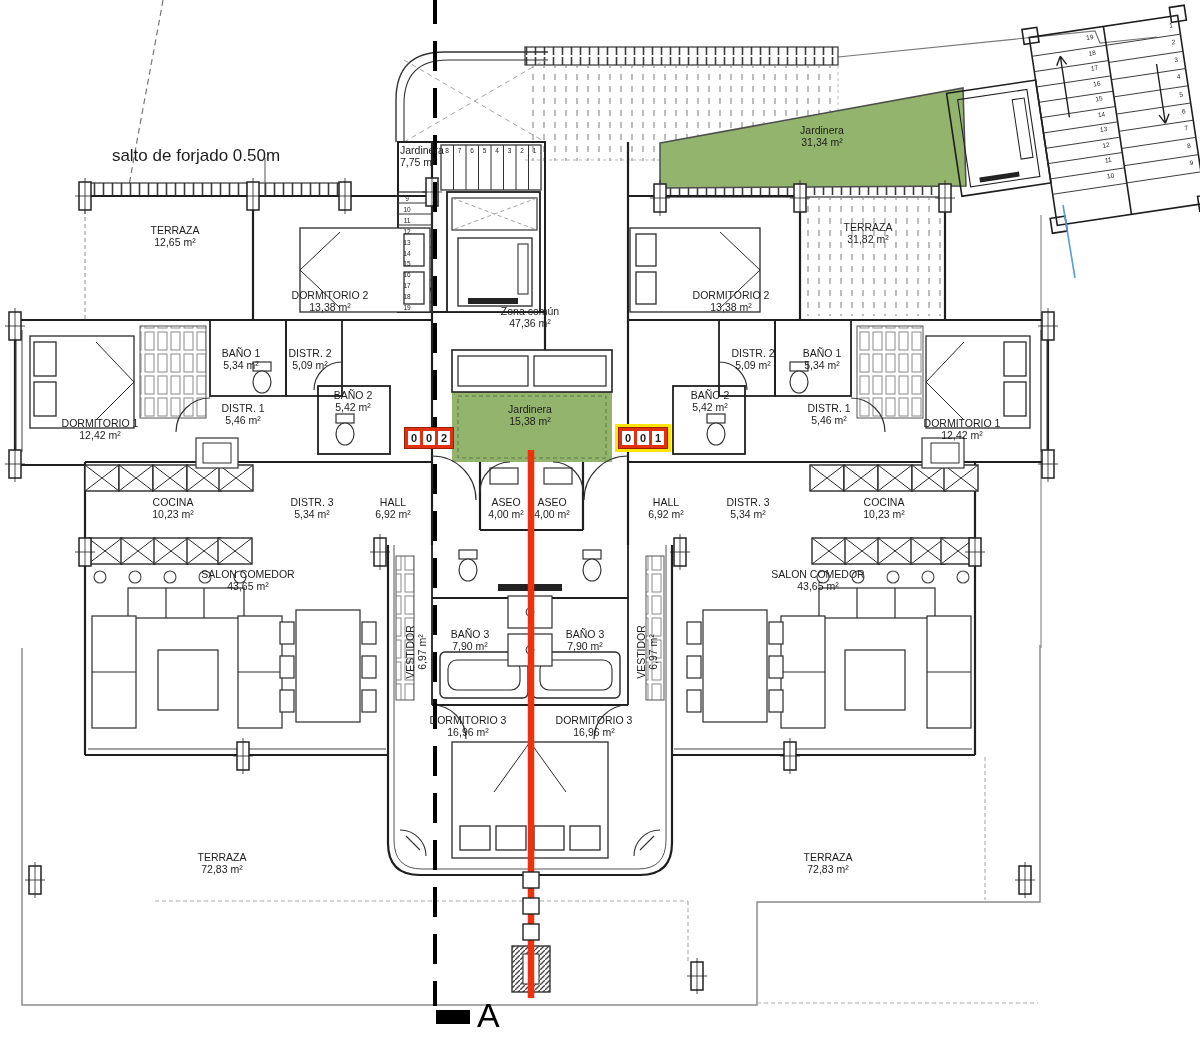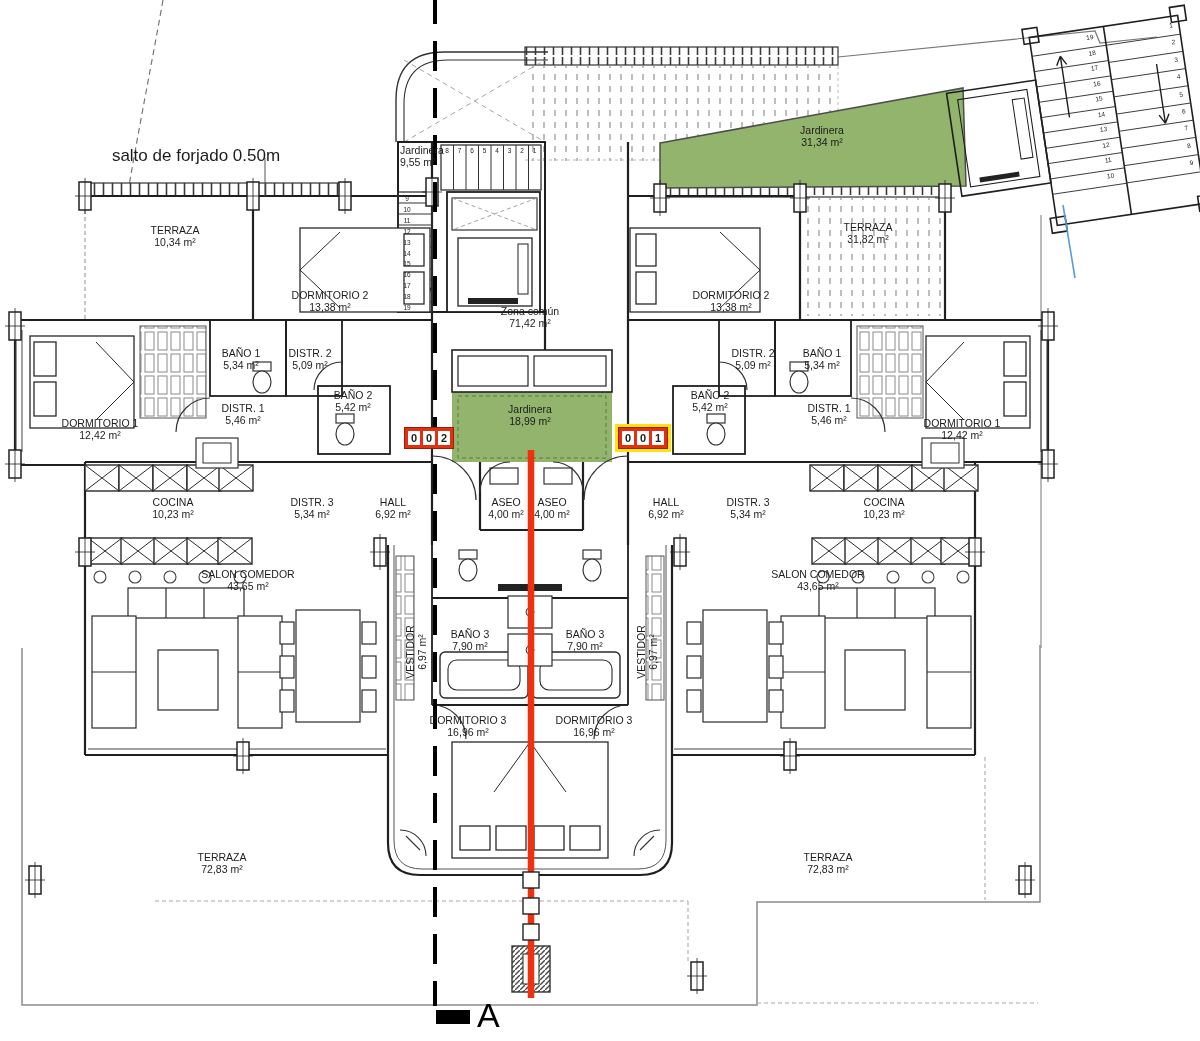--- a/index.html
+++ b/index.html
@@ -352,45 +352,45 @@
   <line x1="435" y1="-6" x2="435" y2="1006" stroke="#000" stroke-width="4" stroke-dasharray="30 17"></line>
   <rect x="436" y="1010" width="34" height="14" fill="#000"></rect>
 </svg>
 
 <div class="rlabel note" style="left:196px;top:146px;">
       <span>salto de forjado 0.50m</span>
     </div>
 
 <div class="rlabel leftal" style="left:400px;top:144px;">
       <span>Jardinera</span>
-      <span>9,55 m²</span>
+      <span>7,75 m²</span>
     </div>
 <div class="rlabel" style="left:175px;top:224px;">
       <span>TERRAZA</span>
-      <span>10,34 m²</span>
+      <span>12,65 m²</span>
     </div>
 <div class="rlabel" style="left:330px;top:289px;">
       <span>DORMITORIO 2</span>
       <span>13,38 m²</span>
     </div>
 <div class="rlabel" style="left:822px;top:124px;">
       <span>Jardinera</span>
       <span>31,34 m²</span>
     </div>
 <div class="rlabel" style="left:868px;top:221px;">
       <span>TERRAZA</span>
       <span>31,82 m²</span>
     </div>
 <div class="rlabel" style="left:731px;top:289px;">
       <span>DORMITORIO 2</span>
       <span>13,38 m²</span>
     </div>
 <div class="rlabel" style="left:530px;top:305px;">
       <span>Zona común</span>
-      <span>71,42 m²</span>
+      <span>47,36 m²</span>
     </div>
 
 <div class="rlabel" style="left:241px;top:347px;">
       <span>BAÑO 1</span>
       <span>5,34 m²</span>
     </div>
 <div class="rlabel" style="left:310px;top:347px;">
       <span>DISTR. 2</span>
       <span>5,09 m²</span>
     </div>
@@ -401,21 +401,21 @@
 <div class="rlabel" style="left:243px;top:402px;">
       <span>DISTR. 1</span>
       <span>5,46 m²</span>
     </div>
 <div class="rlabel" style="left:100px;top:417px;">
       <span>DORMITORIO 1</span>
       <span>12,42 m²</span>
     </div>
 <div class="rlabel" style="left:530px;top:403px;">
       <span>Jardinera</span>
-      <span>18,99 m²</span>
+      <span>15,38 m²</span>
     </div>
 <div class="rlabel" style="left:753px;top:347px;">
       <span>DISTR. 2</span>
       <span>5,09 m²</span>
     </div>
 <div class="rlabel" style="left:822px;top:347px;">
       <span>BAÑO 1</span>
       <span>5,34 m²</span>
     </div>
 <div class="rlabel" style="left:710px;top:389px;">

